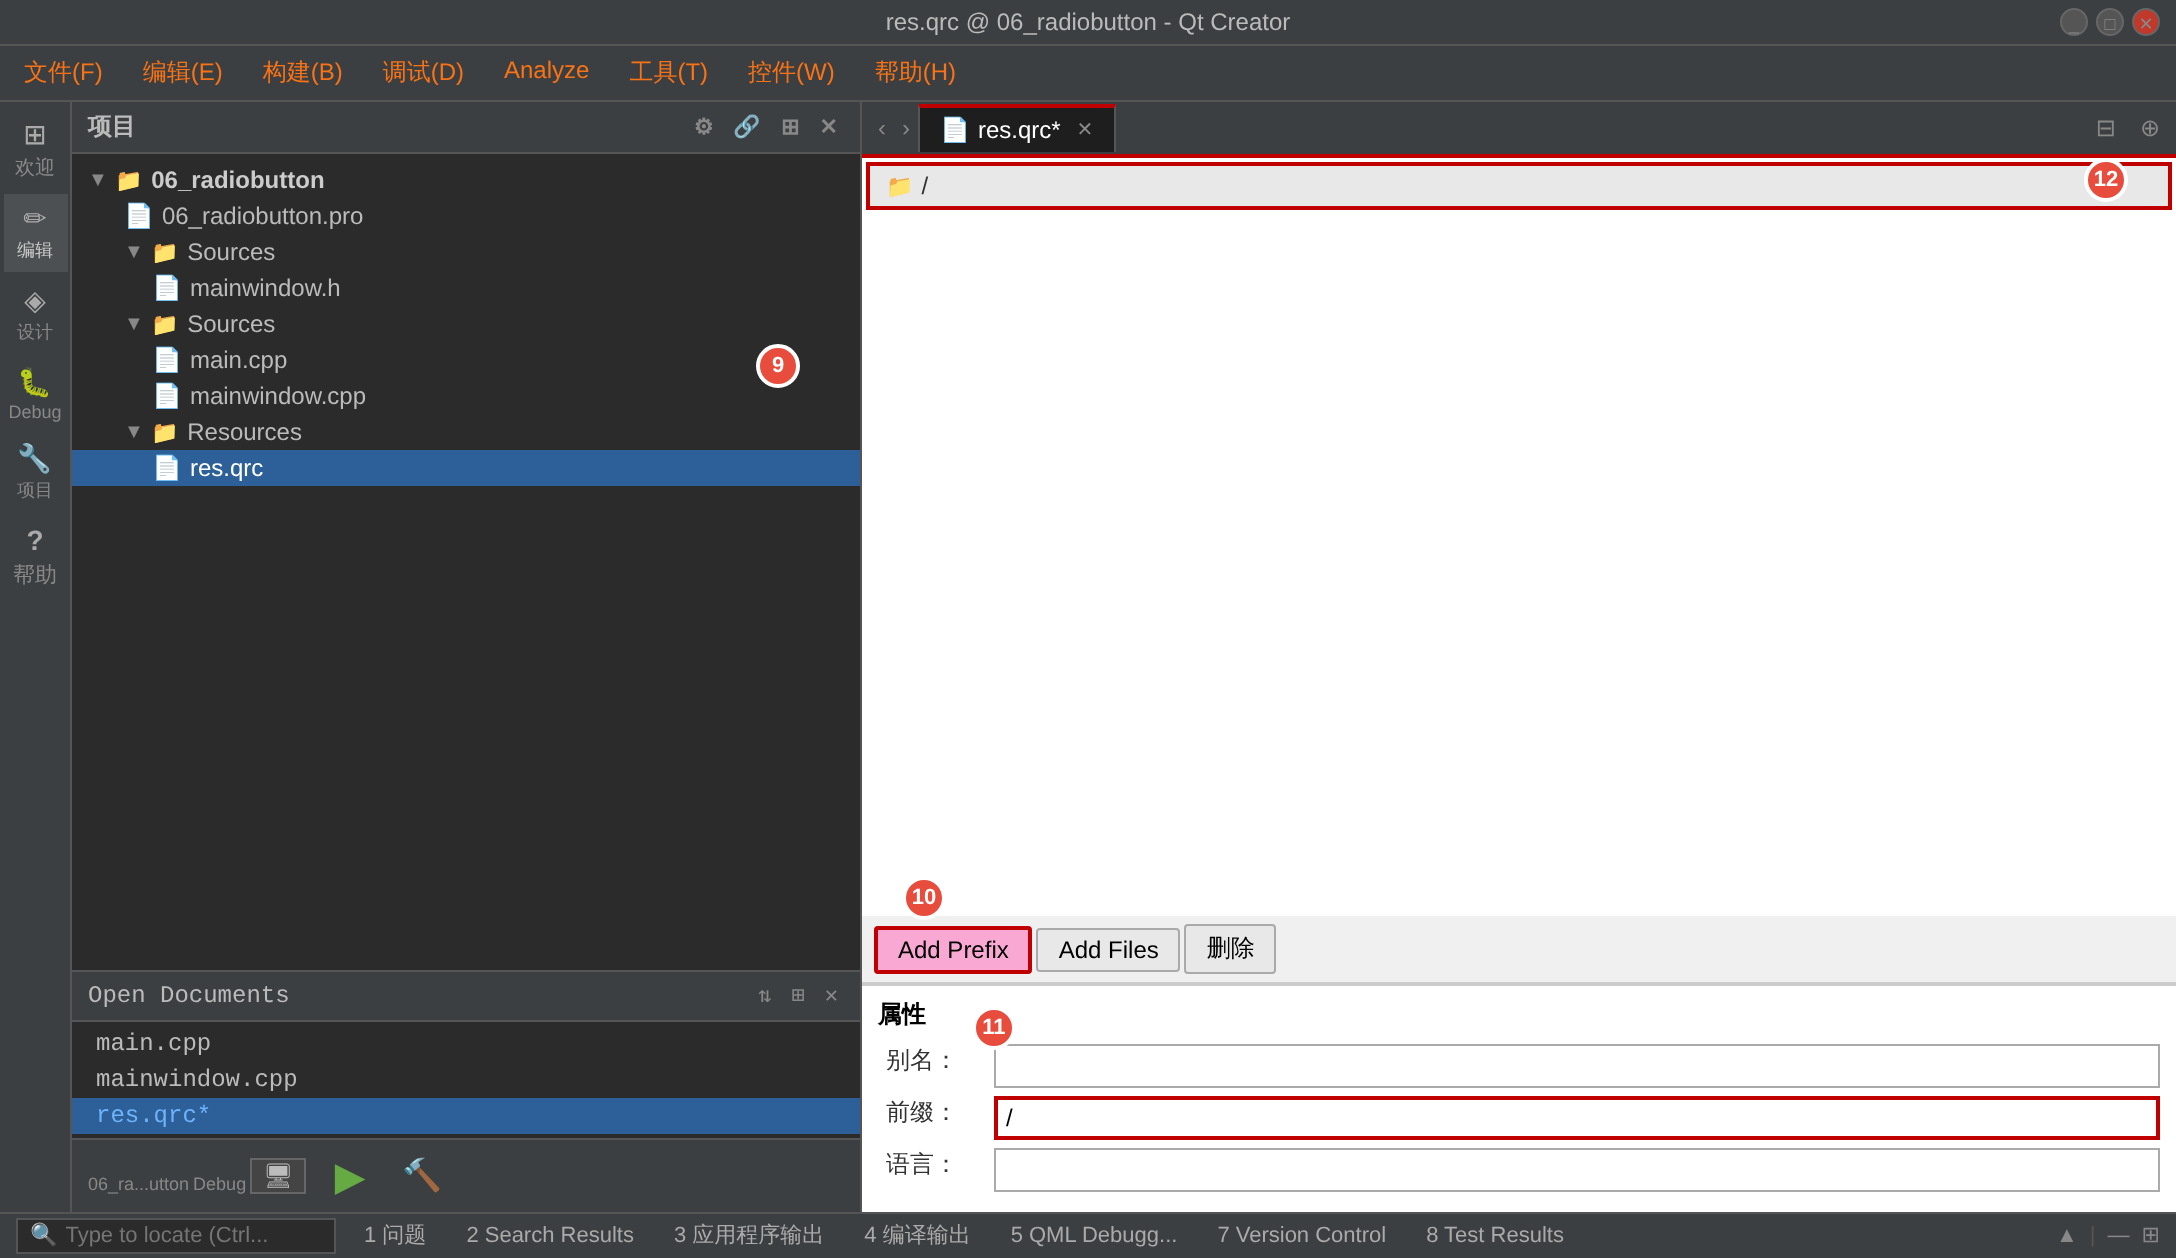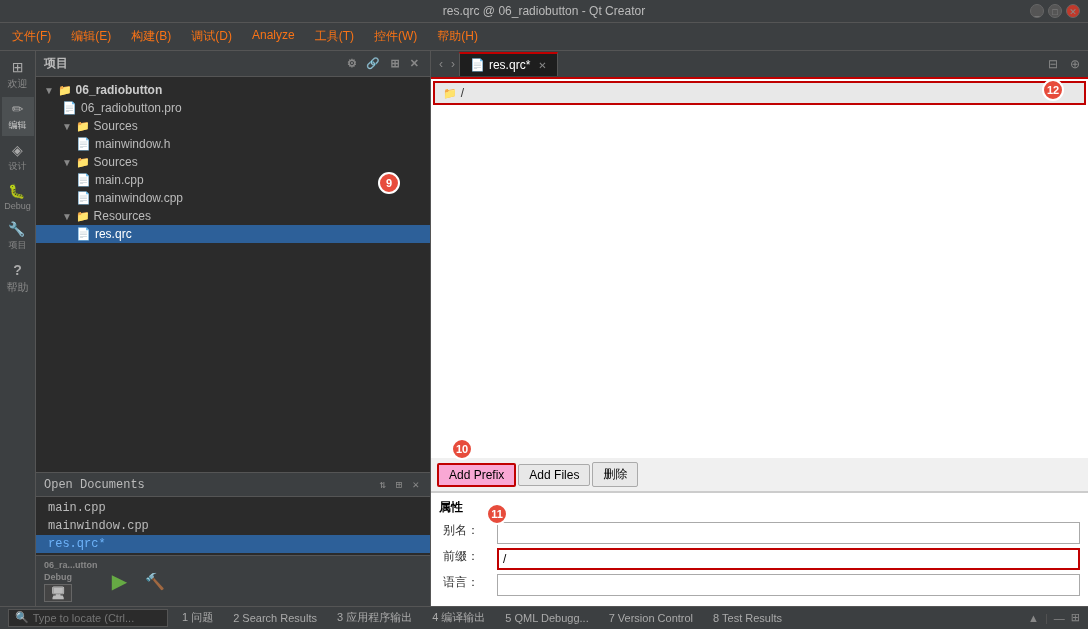--- a/index.html
+++ b/index.html
@@ -465,21 +465,21 @@
         </div>
       </div>
       <div class="open-docs-list">
         <div class="open-doc-item">main.cpp</div>
         <div class="open-doc-item">mainwindow.cpp</div>
         <div class="open-doc-item selected active-file">res.qrc*</div>
       </div>
     </div>
 
     <div style="display:flex;align-items:center;background:#3c3f41;border-top:1px solid #555;padding:4px 8px;gap:8px;">
-      <div style="display:flex;flex-direction:column;align-items:flex-start;gap:2px;font-weight:bold;">
+      <div style="display:flex;flex-direction:row;align-items:flex-end;gap:2px;">
         <span style="font-size:9px;color:#888;">06_ra...utton</span>
         <span style="font-size:9px;color:#888;">Debug</span>
         <div style="width:28px;height:18px;background:#444;border:1px solid #666;display:flex;align-items:center;justify-content:center;">
           <span style="font-size:12px;">🖥</span>
         </div>
       </div>
       <div class="run-btn" style="font-size:20px;color:#66aa44;">▶</div>
       <div class="run-btn run-btn-orange" style="font-size:16px;color:#e88a30;">🔨</div>
     </div>
   </div>

